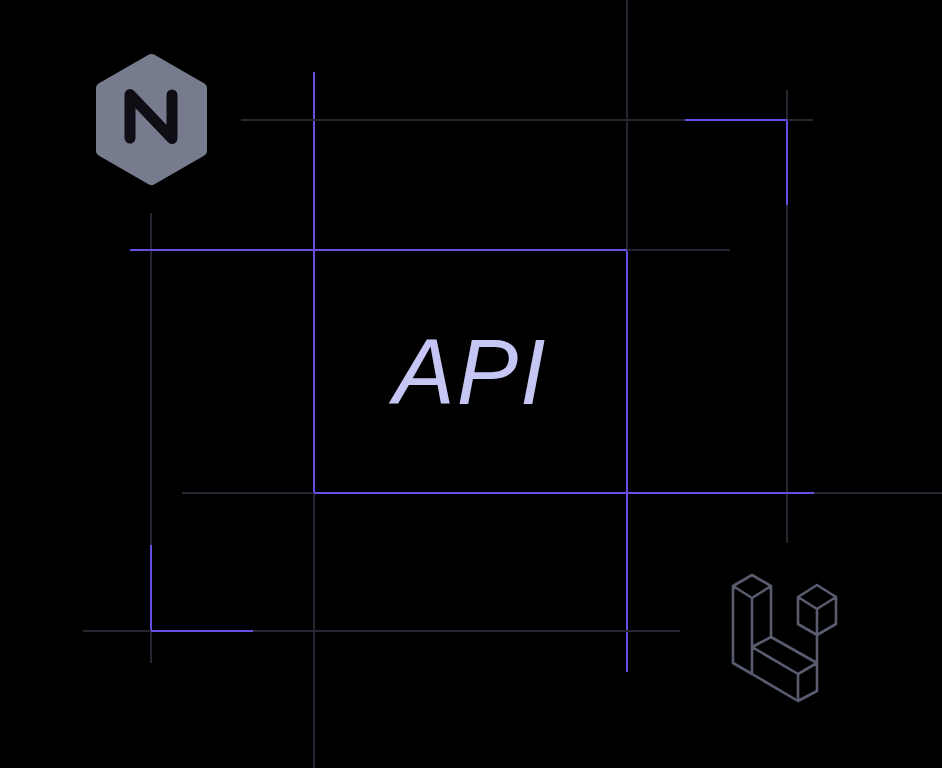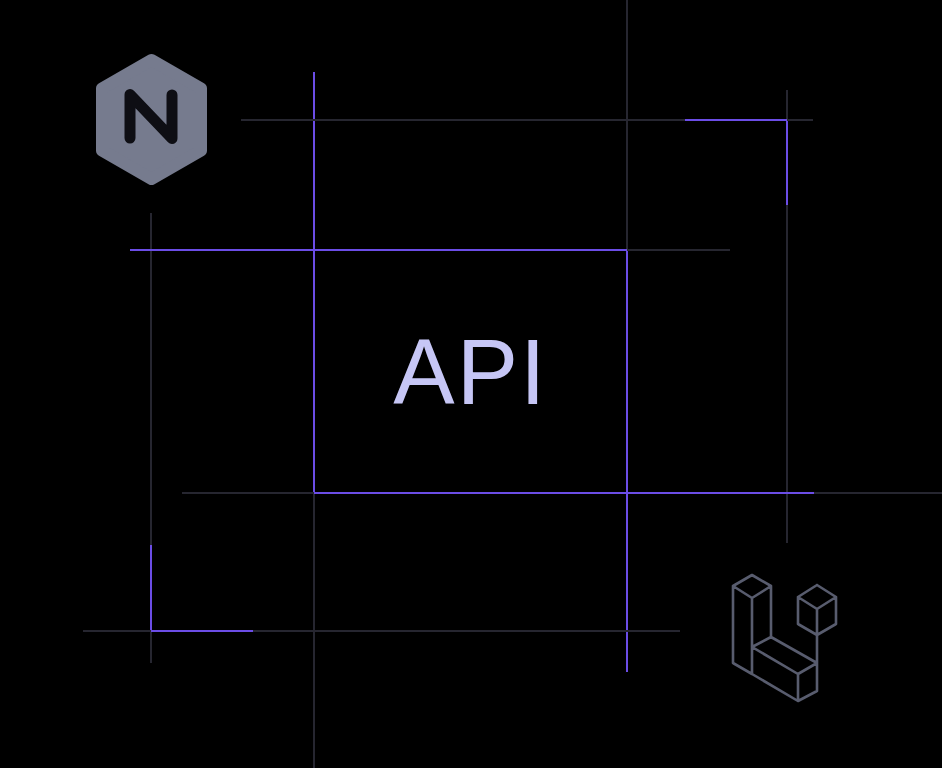--- a/index.html
+++ b/index.html
@@ -6,20 +6,21 @@
   body {
     width: 942px; height: 768px;
     background: var(--background, #000);
     overflow: hidden;
     font-family: "Liberation Sans", "DejaVu Sans", sans-serif;
   }
   .canvas {
     position: relative;
     width: 942px; height: 571px;
     background: var(--background, #000);
+    font-style: italic;
   }
   #lines-layer { position: absolute; inset: 0; }
   .gl { position: absolute; }
   .logos-svg { position: absolute; left: 0; top: 0; }
   .api-box {
     position: absolute;
     left: 314px; top: 250px;
     width: 313px; height: 243px;
     display: flex; align-items: center; justify-content: center;
   }

